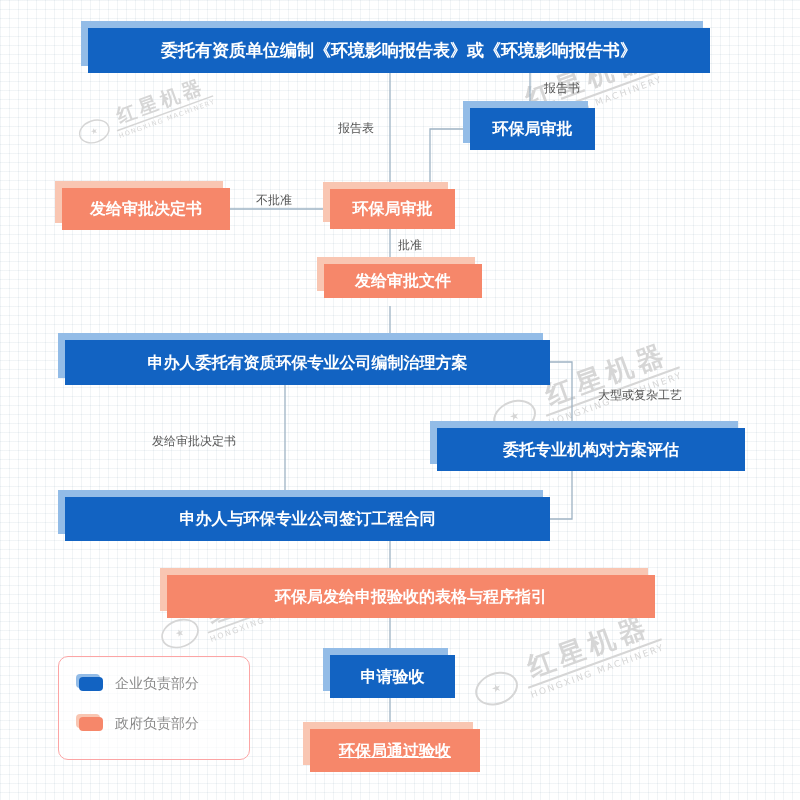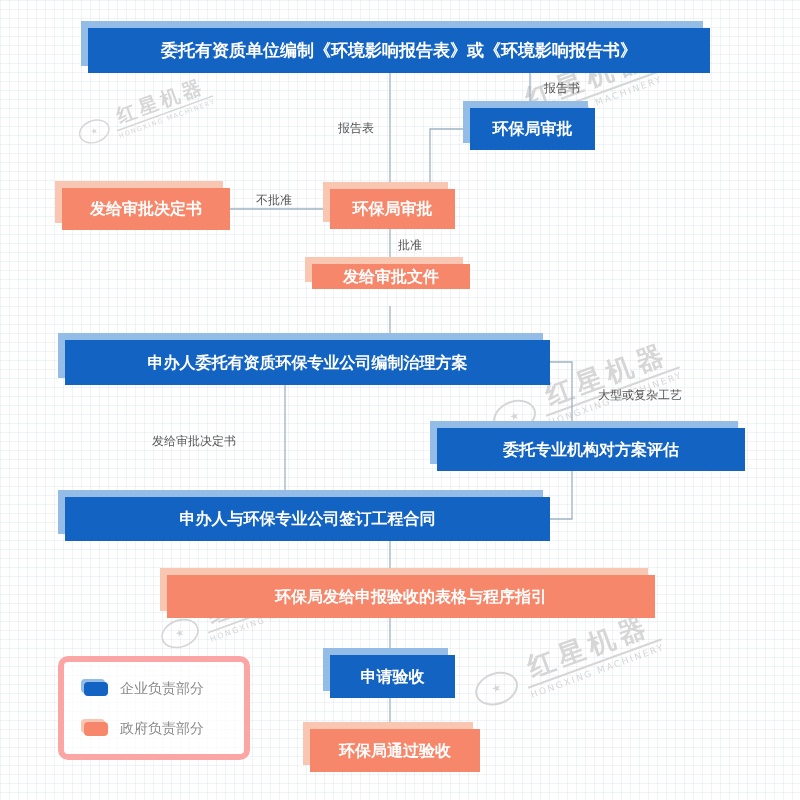--- a/index.html
+++ b/index.html
@@ -42,21 +42,21 @@
   .node.blue{background:#1263c2;box-shadow:-7px -7px 0 #93bce7;}
   .node.orange{background:#f6876a;box-shadow:-7px -7px 0 #f9c6b2;}
   .fs17{font-size:17px;} .fs16{font-size:16px;}
   
   .elabel{
     position:absolute;z-index:3;font-size:12px;color:#555;white-space:nowrap;
   }
   
   .legend{
     position:absolute;z-index:3;left:58px;top:656px;width:192px;height:104px;
-    border:6px solid #fca5a5;border-radius:10px;background:rgba(255,255,255,0.65);
+    border:1px solid #fca5a5;border-radius:10px;background:rgba(255,255,255,0.65);
     box-sizing:border-box;padding:18px 0 0 20px;
   }
   .legend .row{display:flex;align-items:center;gap:12px;margin-bottom:22px;}
   .legend .sw{width:24px;height:14px;border-radius:4px;flex:0 0 auto;}
   .legend .sw.blue{background:#1263c2;box-shadow:-3px -3px 0 #93bce7;}
   .legend .sw.orange{background:#f6876a;box-shadow:-3px -3px 0 #f9c6b2;}
   .legend .lt{font-size:14px;color:#8a8a8a;}
 </style>
 </head>
 <body>
@@ -122,27 +122,27 @@
   <div class="elabel" style="left:338px;top:120px;">报告表</div>
   <div class="elabel" style="left:256px;top:192px;">不批准</div>
   <div class="elabel" style="left:398px;top:237px;">批准</div>
   <div class="elabel" style="left:598px;top:387px;">大型或复杂工艺</div>
   <div class="elabel" style="left:152px;top:433px;">发给审批决定书</div>
 
   <div class="node blue fs17" style="left:88px;top:28px;width:622px;height:45px;">委托有资质单位编制《环境影响报告表》或《环境影响报告书》</div>
   <div class="node blue fs16" style="left:470px;top:108px;width:125px;height:42px;">环保局审批</div>
   <div class="node orange fs16" style="left:62px;top:188px;width:168px;height:42px;">发给审批决定书</div>
   <div class="node orange fs16" style="left:330px;top:189px;width:125px;height:40px;">环保局审批</div>
-  <div class="node orange fs16" style="left:312px;top:264px;width:158px;height:25px;">发给审批文件</div>
+  <div class="node orange fs16" style="left:324px;top:264px;width:158px;height:34px;">发给审批文件</div>
   <div class="node blue fs16" style="left:65px;top:340px;width:485px;height:45px;">申办人委托有资质环保专业公司编制治理方案</div>
   <div class="node blue fs16" style="left:437px;top:428px;width:308px;height:43px;">委托专业机构对方案评估</div>
   <div class="node blue fs16" style="left:65px;top:497px;width:485px;height:44px;">申办人与环保专业公司签订工程合同</div>
   <div class="node orange fs16" style="left:167px;top:575px;width:488px;height:43px;">环保局发给申报验收的表格与程序指引</div>
   <div class="node blue fs16" style="left:330px;top:655px;width:125px;height:43px;">申请验收</div>
-  <div class="node orange fs16" style="left:310px;top:729px;width:170px;height:43px;">环保局通过验收</div>
+  <div class="node orange fs16" style="left:310px;top:729px;width:170px;height:43px;text-decoration:underline;">环保局通过验收</div>
 
   <div class="legend">
     <div class="row">
       <span class="sw blue"></span>
       <span class="lt">企业负责部分</span>
     </div>
     <div class="row">
       <span class="sw orange"></span>
       <span class="lt">政府负责部分</span>
     </div>

